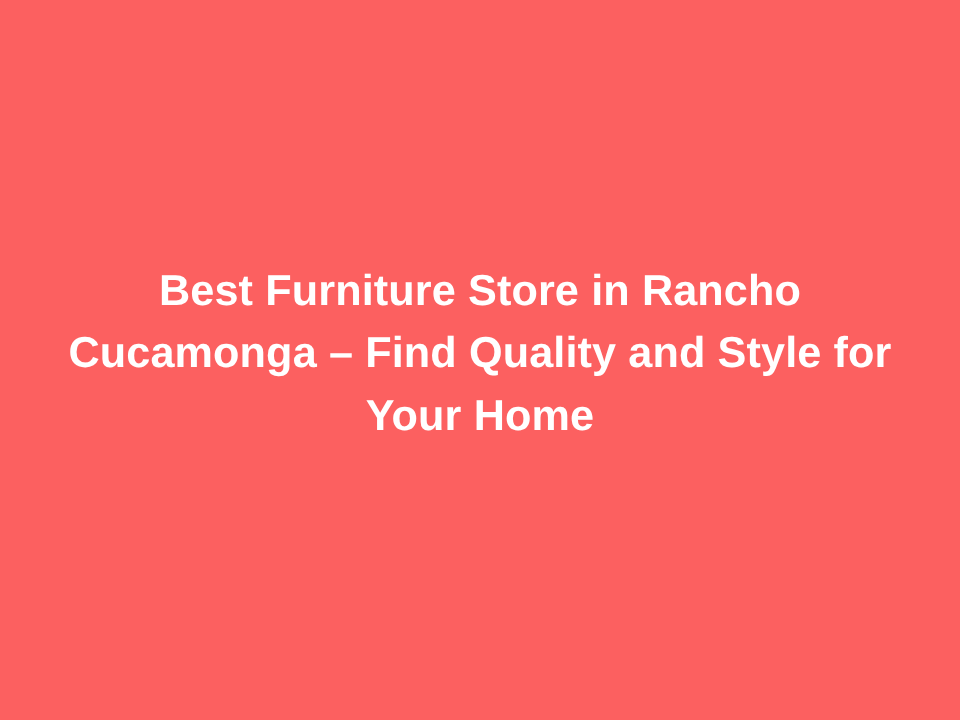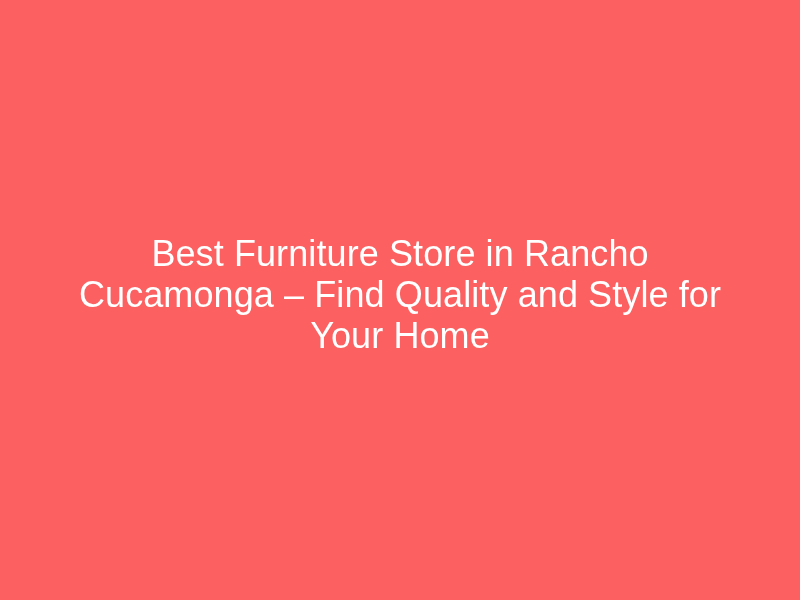--- a/index.html
+++ b/index.html
@@ -36,22 +36,22 @@
     
     transform: translateY(-6px);
   }
 
   #headline {
     margin: 0;
     padding: 0;
     color: #ffffff;
     font-family: "Liberation Sans", sans-serif;
     font-size: 36px;
-    font-weight: 400;
-    line-height: 41px;
+    font-weight: 700;
+    line-height: 52px;
     letter-spacing: 0.1px;
     text-align: center;
     white-space: normal;
     word-wrap: break-word;
   }
 </style>
 </head>
 <body style="background-color: rgb(252, 96, 96);">
 
 <div id="share-card" style="background-color: rgb(252, 96, 96);">

